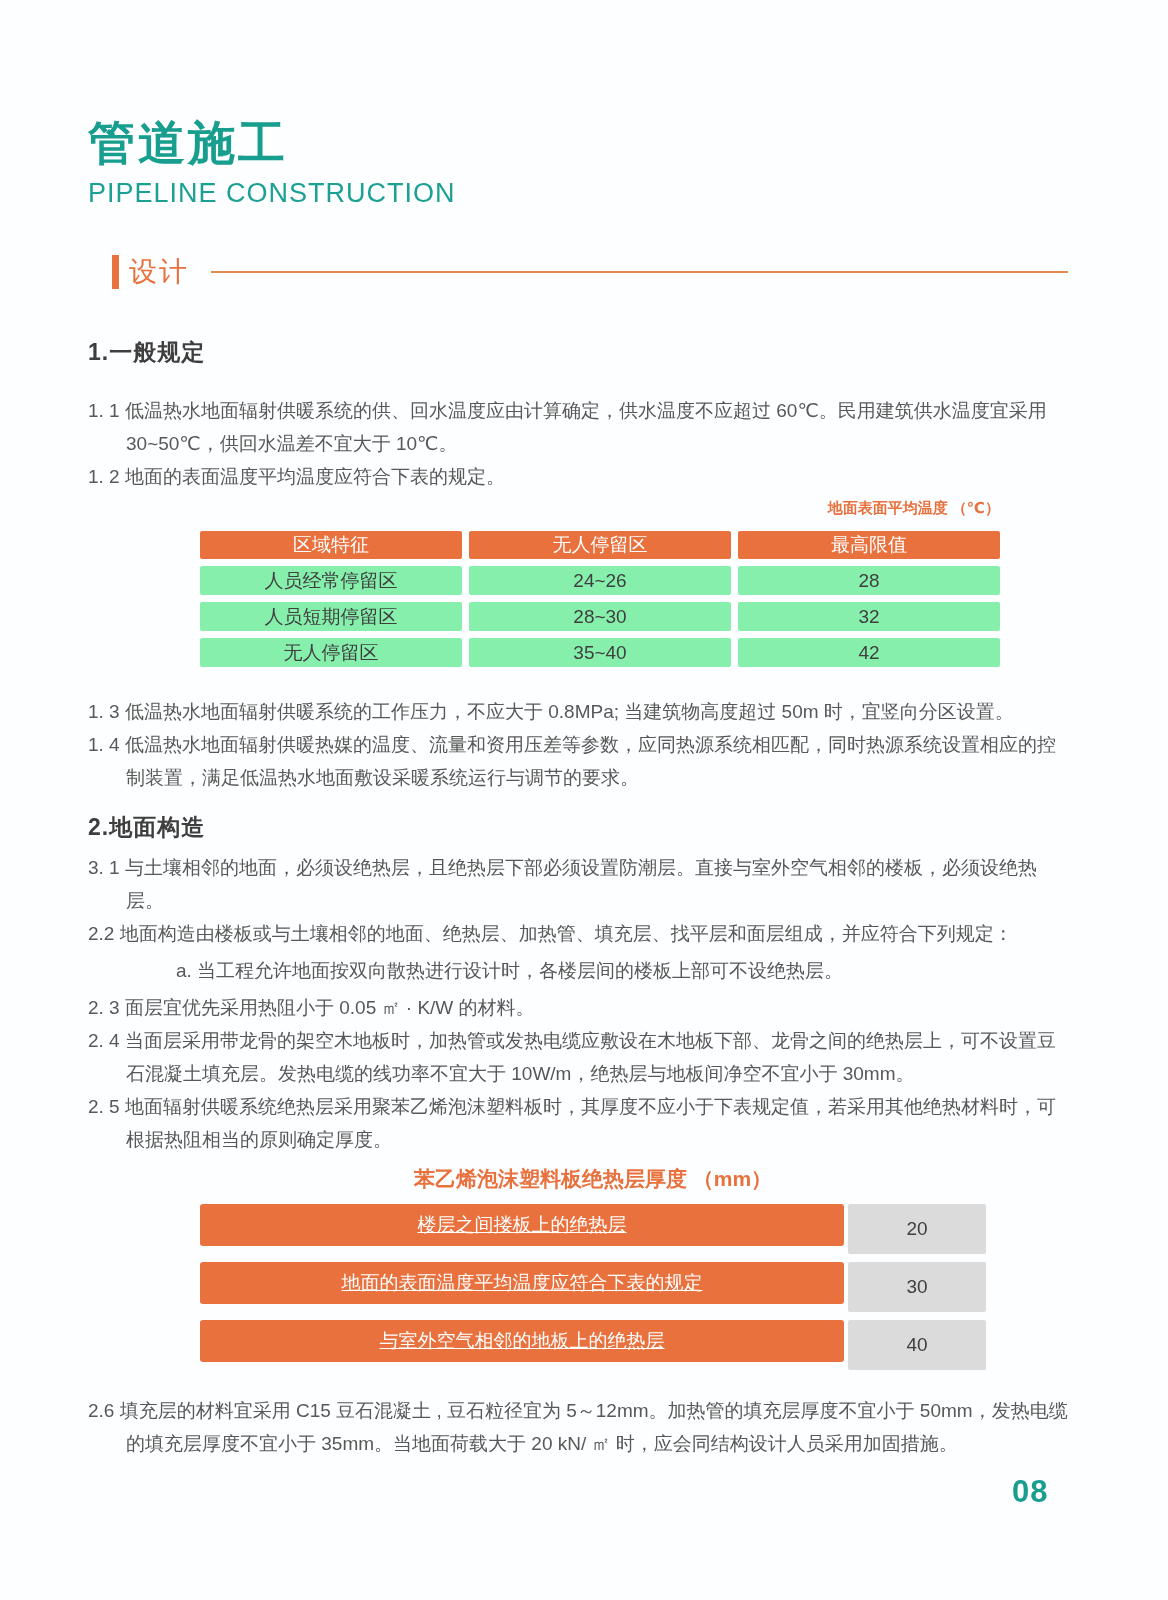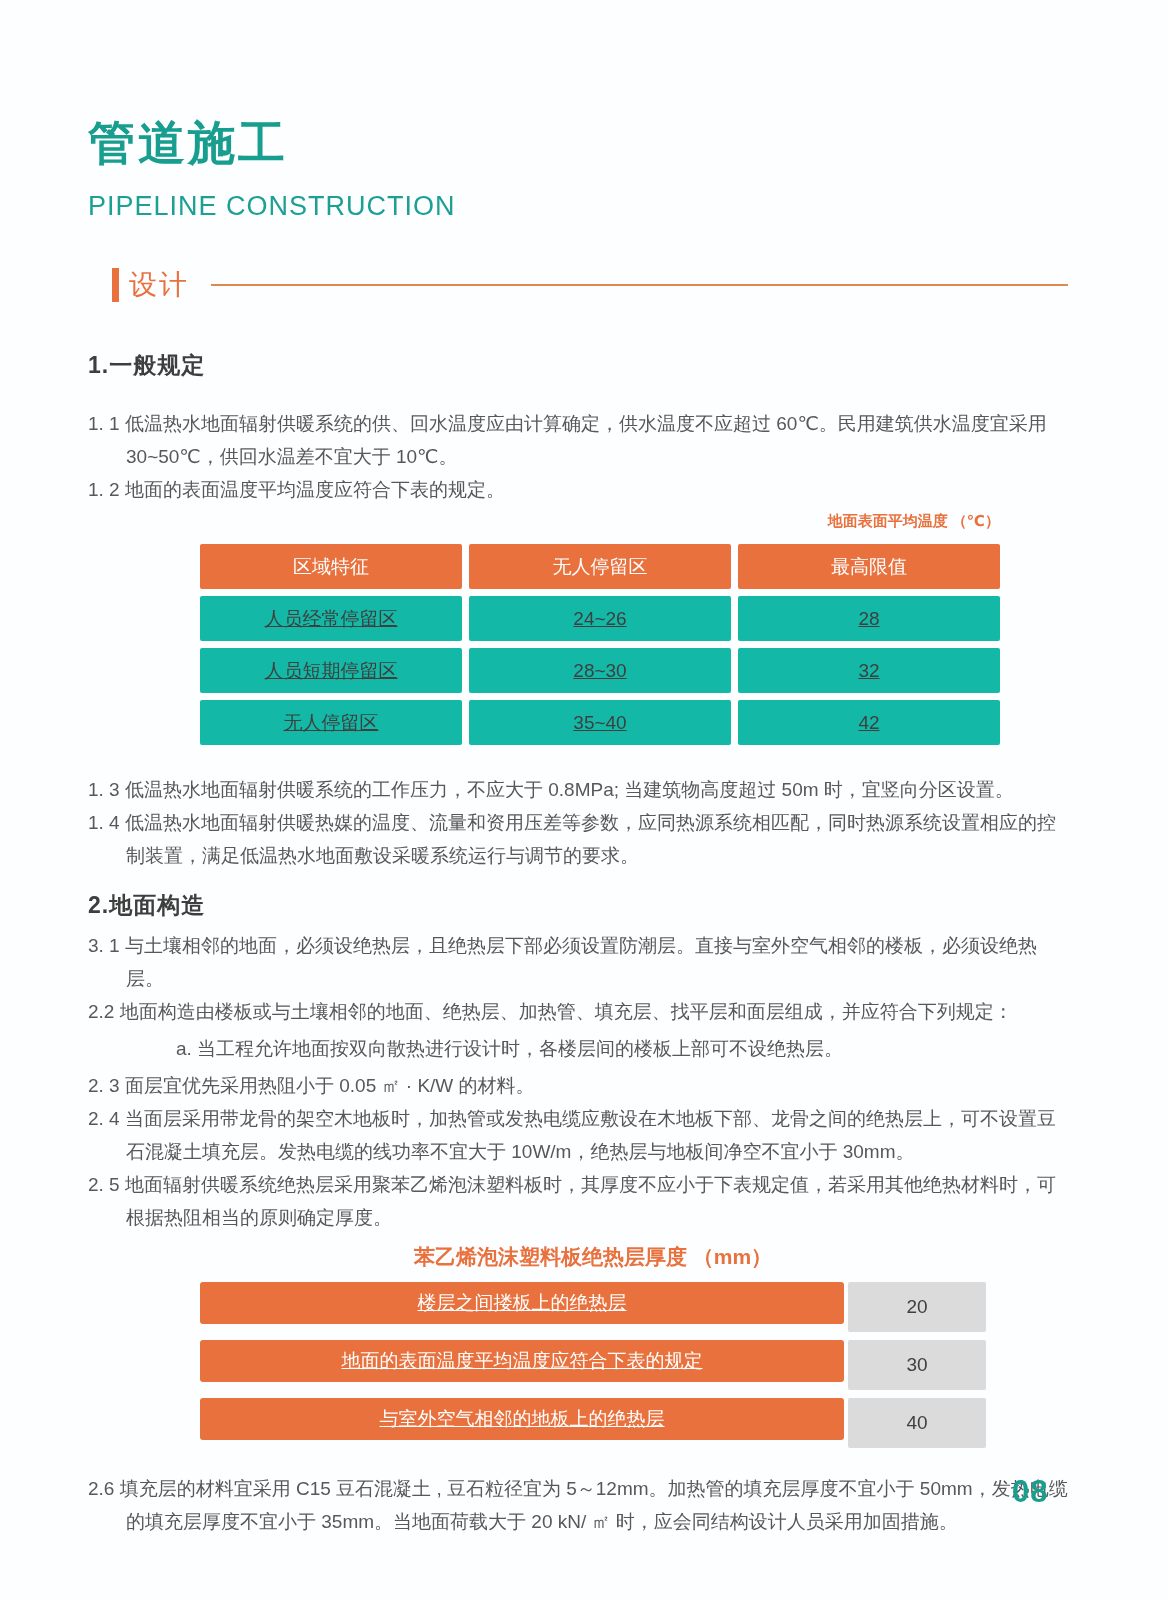--- a/index.html
+++ b/index.html
@@ -9,21 +9,21 @@
     overflow:hidden;
   }
   .content { position:absolute; left:88px; top:0; width:980px; }
 
   
   .title-cn {
     margin-top:116px; font-size:47px; font-weight:bold; color:#189e8e;
     letter-spacing:3px; line-height:54px;
   }
   .title-en {
-    margin-top:20px; font-size:27px; color:#1ba093; letter-spacing:1px;
+    margin-top:7px; font-size:27px; color:#1ba093; letter-spacing:1px;
     line-height:32px; font-weight:400;
   }
 
   
   .section-header { margin-top:44px; display:flex; align-items:center; height:38px;padding-left:24px; }
   .section-bar { width:7px; height:34px; background:#e8713d; margin-right:10px; }
   .section-label { font-size:28px; color:#e8713d; letter-spacing:2px; }
   .section-line { flex:1; height:2px; background:#e0884f; margin-left:22px; }
 
   
@@ -38,26 +38,26 @@
   .gap-m { margin-top:24px; }
 
   
   .t1-wrap { margin-left:112px; width:800px; }
   .t1-title {
     text-align:right; font-size:15px; font-weight:bold; color:#e8713d;
     margin-top:2px; line-height:26px;
   }
   .t1-grid { margin-top:10px; display:grid; grid-template-columns:repeat(3,1fr); gap:7px; }
   .t1-head {
-    background:#e8713d; color:#ffffff; font-size:19px; height:45px;
+    background:#e8713d; color:#ffffff; font-size:19px; height:28px;
     display:flex; align-items:center; justify-content:center; border-radius:2px;text-align:right;
   }
   .t1-cell {
-    background:#14b8a6; color:#3f3f3f; font-size:19px; height:45px;
-    display:flex; align-items:center; justify-content:center; border-radius:2px;text-decoration:underline;
+    background:#86efac; color:#3f3f3f; font-size:19px; height:29px;
+    display:flex; align-items:center; justify-content:center; border-radius:2px;
   }
 
   
   .t2-wrap { margin-left:112px; width:786px; }
   .t2-title {
     text-align:center; font-size:21px; font-weight:bold; color:#e8713d;
     margin-top:10px; line-height:26px;
   }
   .t2-grid { margin-top:12px; display:grid; grid-template-columns:1fr 138px; column-gap:4px; row-gap:8px; }
   .t2-label {

